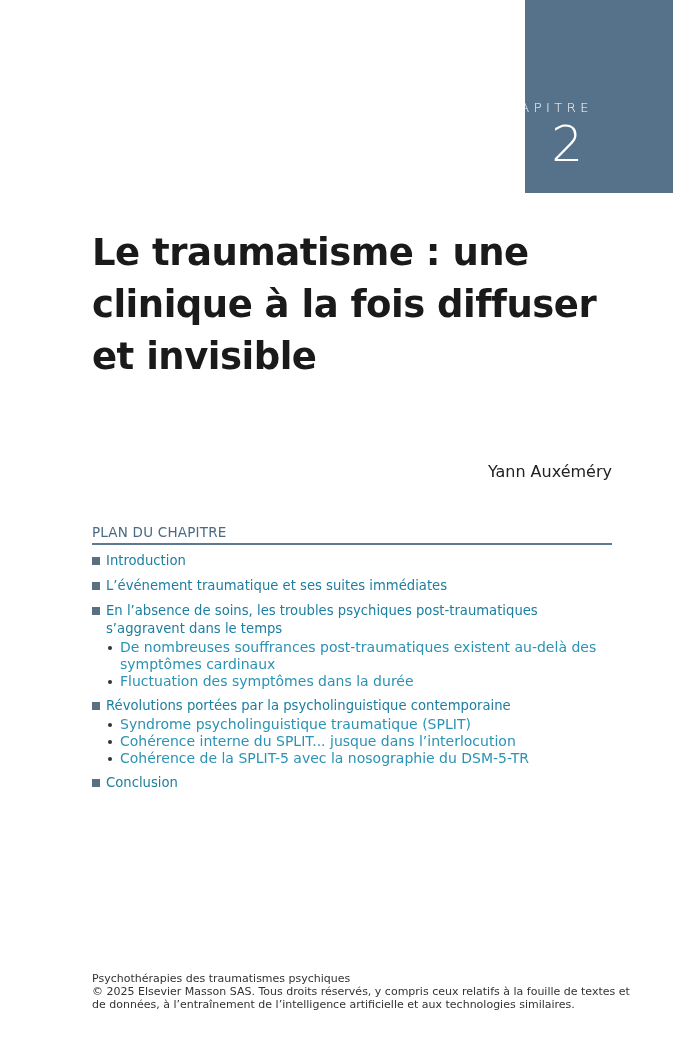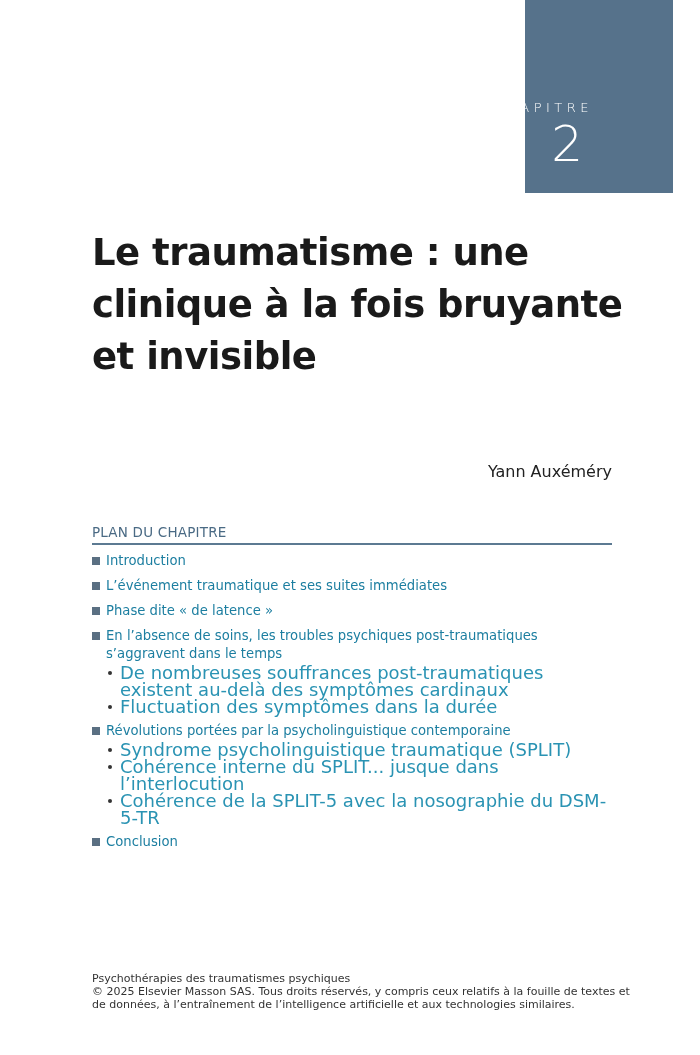--- a/index.html
+++ b/index.html
@@ -39,57 +39,53 @@
     .main-item {
       position: relative; padding-left: 14px; margin-top: 7px;
       font-family: "DejaVu Sans", sans-serif; font-size: 13.2px; line-height: 18px; color: #1c7ea0;
     }
     .main-item .sq {
       position: absolute; left: 0; top: 5px; width: 8px; height: 8px; background: #5a6f82;
     }
     .sub-list { margin-top: 1px !important; }
     .sub-item {
       position: relative; padding-left: 14px; margin-left: 0;
-      font-family: "DejaVu Sans", sans-serif; font-size: 18px; line-height: 17px; color: #2a93b3;
+      font-family: "DejaVu Sans", sans-serif; font-size: 14px; line-height: 17px; color: #2a93b3;
     }
     .sub-item .dot {
       position: absolute; left: 2px; top: 7px; width: 4px; height: 4px; border-radius: 50%; background: #333;
     }
     .footer {
       position: absolute; left: 92px; top: 972px; width: 420px;
       font-family: "DejaVu Sans", sans-serif; font-size: 11px; line-height: 13px; color: #333;
     }
     .footer div { white-space: nowrap; }
   </style>
 </head>
 <body>
 
 <div class="chapter-box">
   <div class="chapter-label">CHAPITRE</div>
   <div class="chapter-num">2</div>
 </div>
 
-<h1 class="title">Le traumatisme : une clinique à la fois bruyante et invisible</h1>
+<h1 class="title">Le traumatisme : une clinique à la fois diffuser et invisible</h1>
 
 <div class="author">Yann Auxéméry</div>
 
 <div class="plan">
   <div class="plan-header">PLAN DU CHAPITRE</div>
   <ul>
     <li class="main-item">
       <span class="sq"></span>
       <span>Introduction</span>
     </li>
     <li class="main-item">
       <span class="sq"></span>
       <span>L’événement traumatique et ses suites immédiates</span>
-    </li>
-    <li class="main-item">
-      <span class="sq"></span>
-      <span>Phase dite « de latence »</span>
     </li>
     <li class="main-item">
       <span class="sq"></span>
       <span>En l’absence de soins, les troubles psychiques post-traumatiques s’aggravent dans le temps</span>
       <ul class="sub-list">
         <li class="sub-item">
           <span class="dot"></span>
           <span>De nombreuses souffrances post-traumatiques existent au-delà des symptômes cardinaux</span>
         </li>
         <li class="sub-item">

